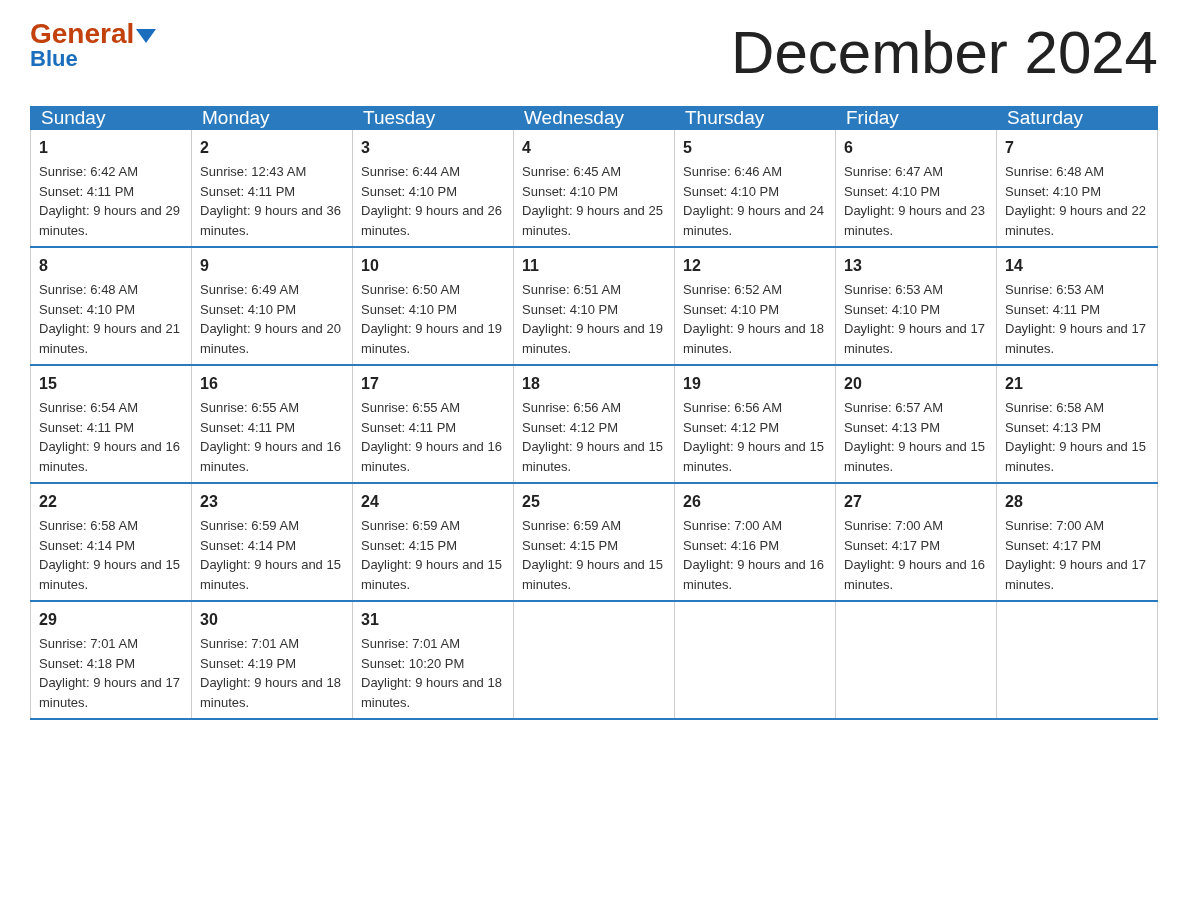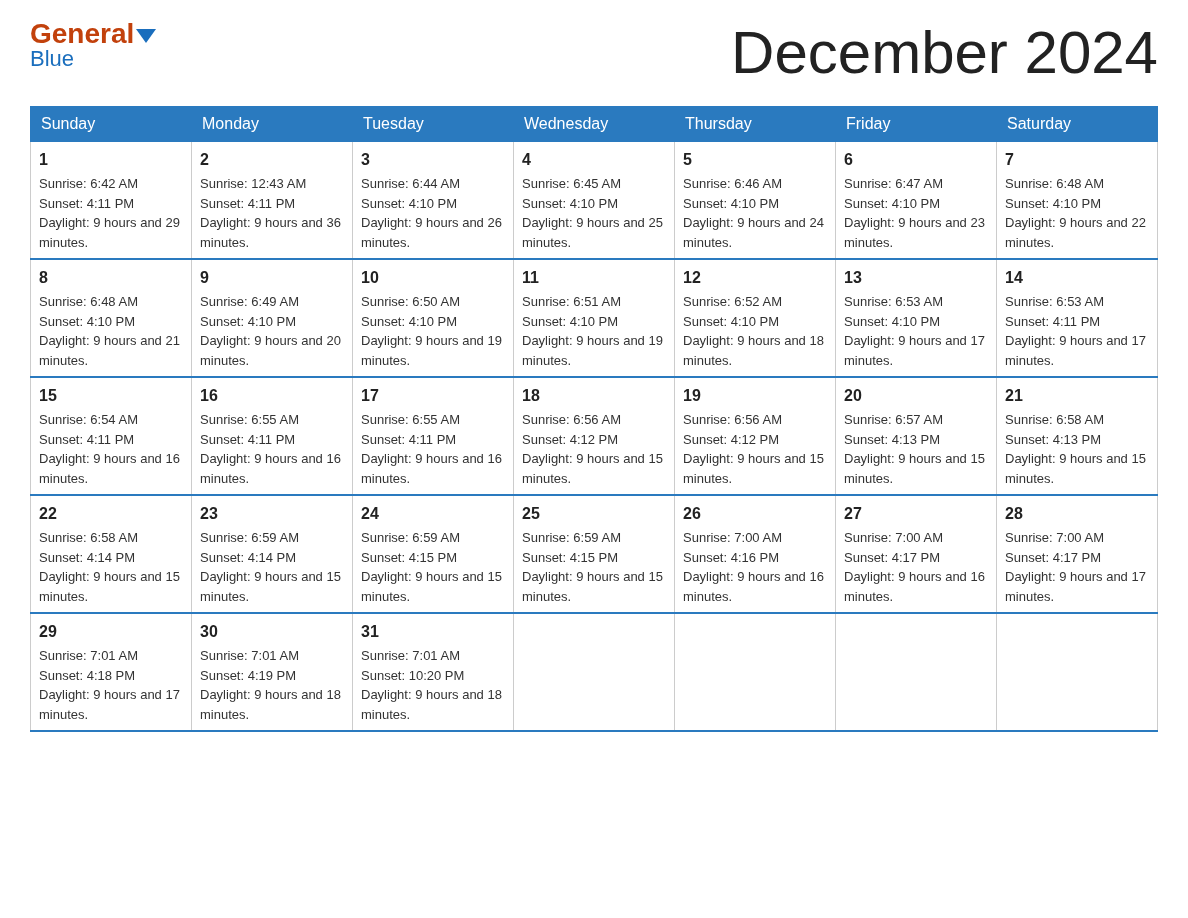--- a/index.html
+++ b/index.html
@@ -33,21 +33,21 @@
       height: 0;
       border-left: 10px solid transparent;
       border-right: 10px solid transparent;
       border-top: 14px solid #1a6ebd;
       margin-left: 2px;
       vertical-align: middle;
     }
     .logo-blue-text {
       color: #1a6ebd;
       font-size: 22px;
-      font-weight: normal;
+      font-weight: bold;
       margin-top: -2px;
     }
     .title-block {
       text-align: right;
     }
     .month-title {
       font-size: 60px;
       font-weight: 300;
       color: #222;
       line-height: 1.1;
@@ -57,23 +57,23 @@
       color: #555;
       margin-top: 4px;
     }
     table {
       width: 100%;
       border-collapse: collapse;
     }
     thead th {
       background-color: #2a7abf;
       color: #fff;
-      font-size: 16px;
+      font-size: 19px;
       font-weight: normal;
-      padding: 8px 10px;
+      padding: 0 10px;
       text-align: left;
       border: 1px solid #2a7abf;
     }
     tbody td {
       vertical-align: top;
       border: 1px solid #ccc;
       padding: 6px 8px;
       width: 14.28%;
       min-height: 90px;
       font-size: 13px;

